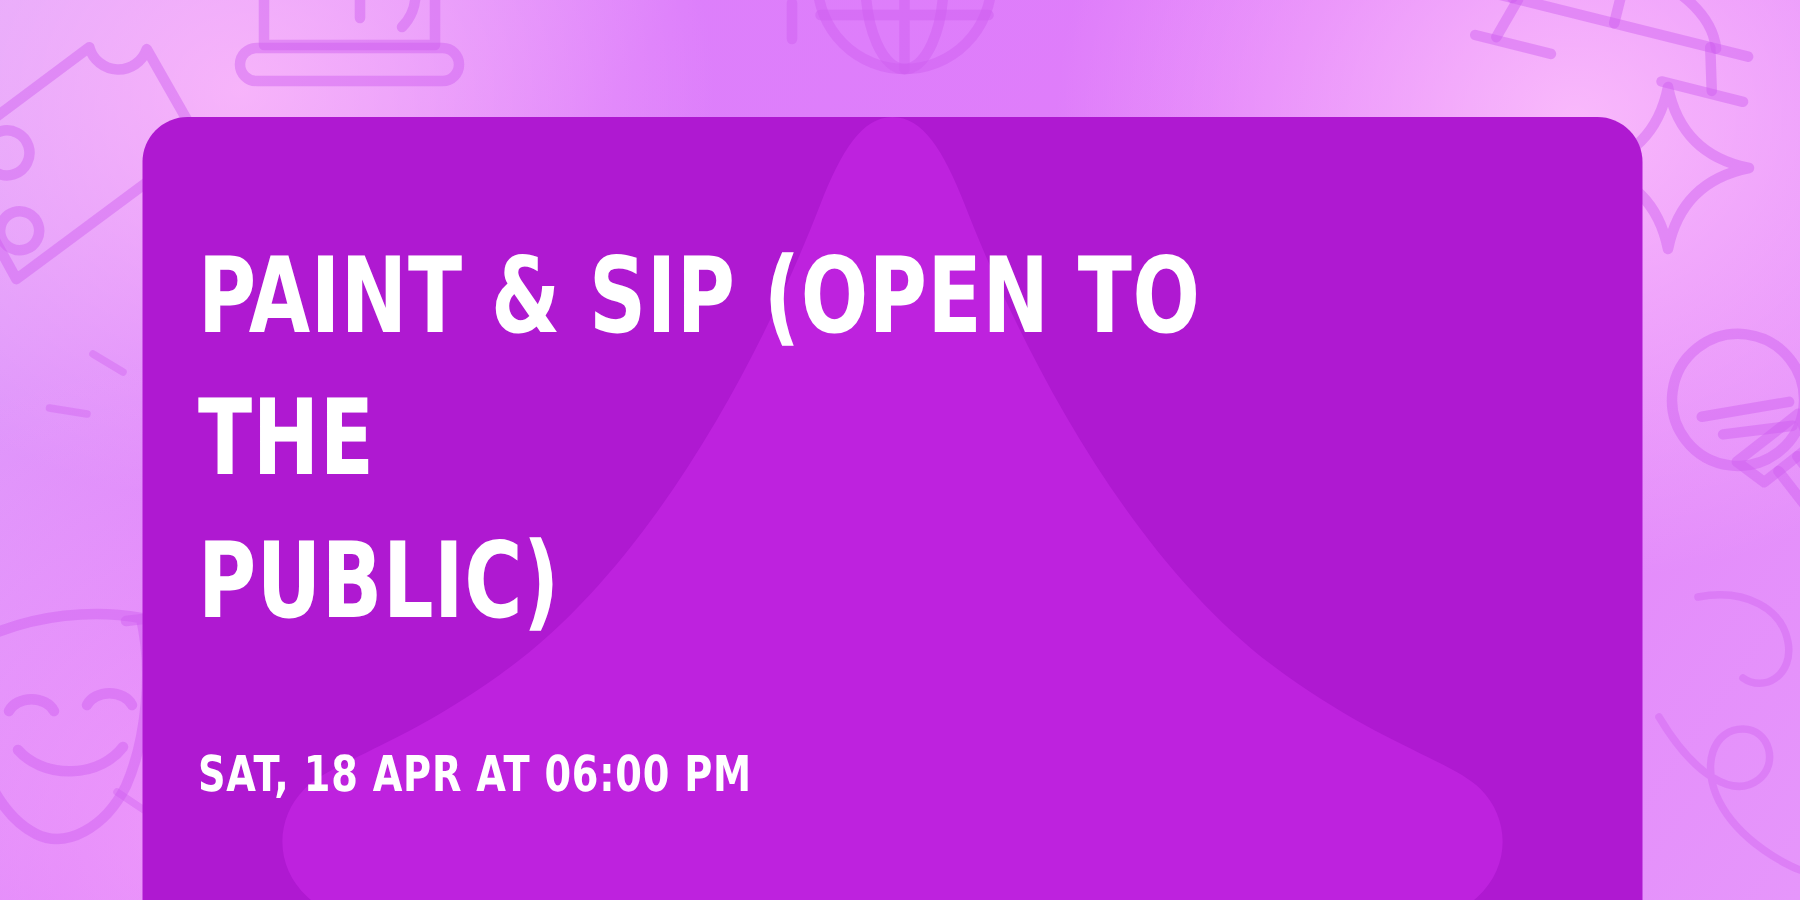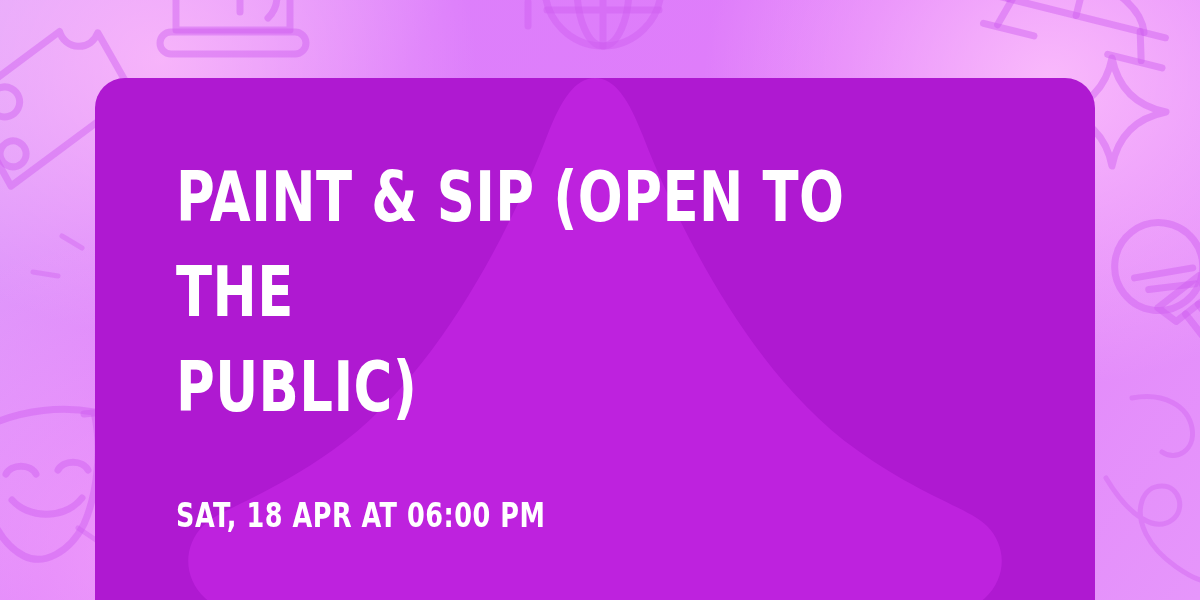--- a/index.html
+++ b/index.html
@@ -80,21 +80,20 @@
   }
   #card-decor .blob {
     fill: #be22de;
   }
 
   #card-content {
     position: absolute;
     left: 37px;
     top: 72px;
     right: 60px;
-    margin-left: 44px;
   }
 
   #event-title {
     color: #ffffff;
     font-family: "Liberation Sans Narrow", "DejaVu Sans Condensed", "Liberation Sans", sans-serif;
     font-size: 70px;
     line-height: 95px;
     font-weight: 700;
     letter-spacing: 0.5px;
     text-transform: uppercase;

